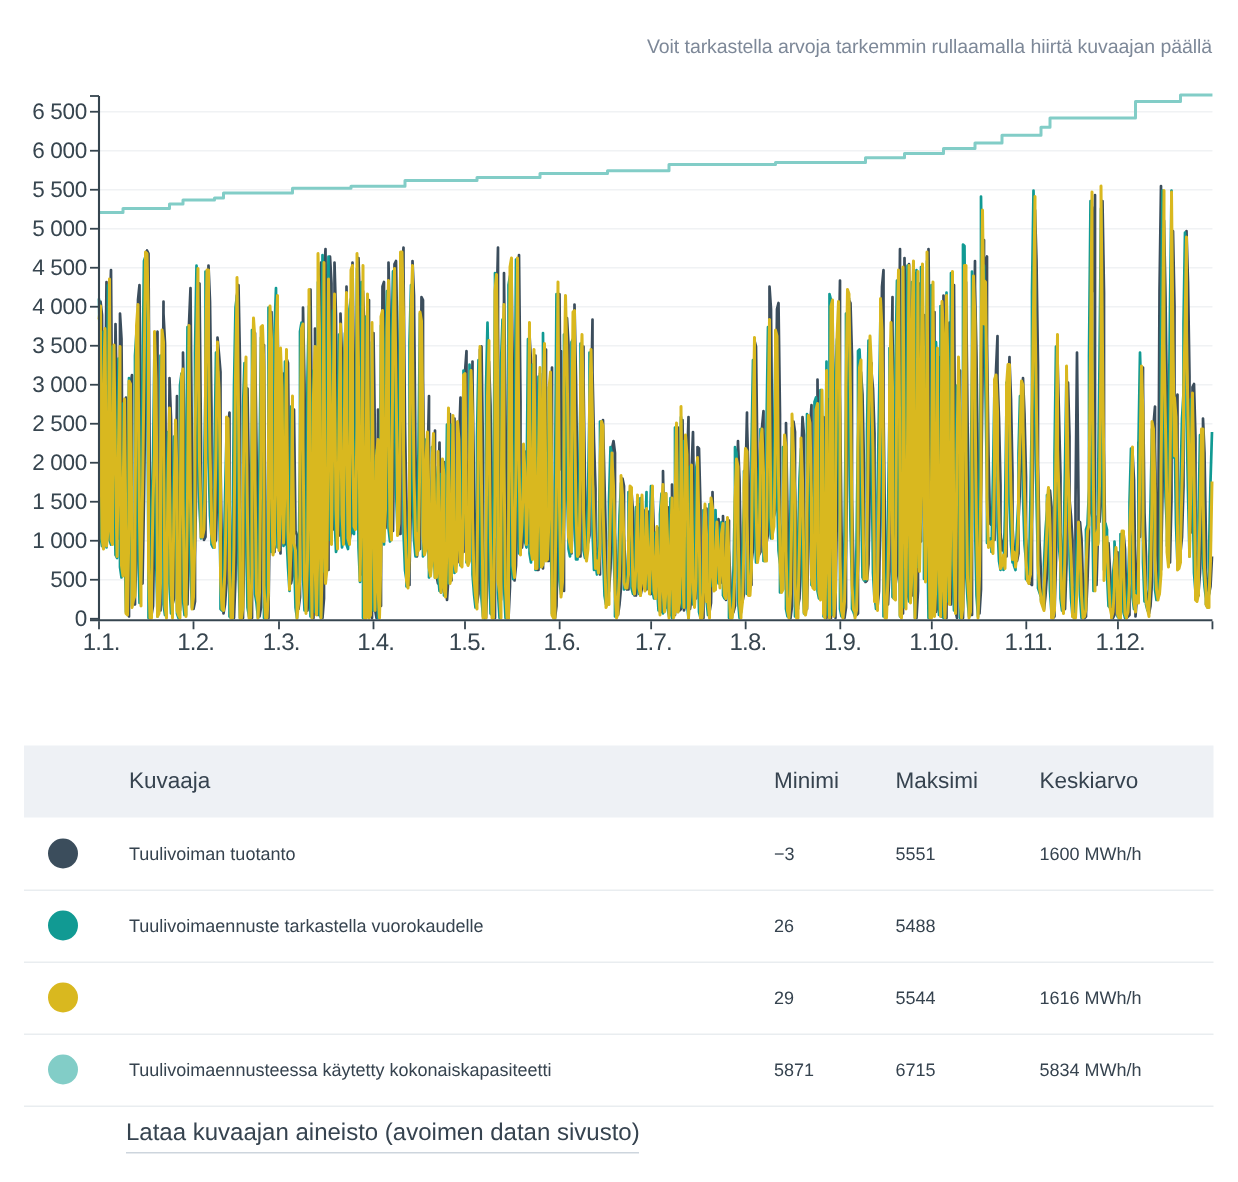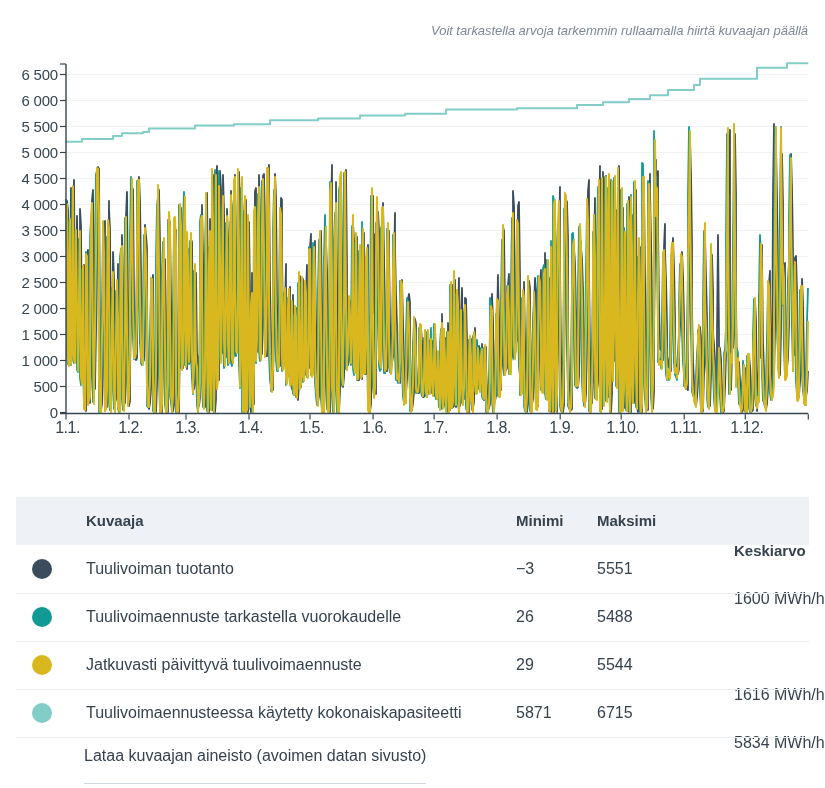--- a/index.html
+++ b/index.html
@@ -1,30 +1,30 @@
 <!DOCTYPE html>
 <html lang="fi"><head>
 <meta charset="utf-8">
 <style>
   html,body { margin:0; padding:0; background:#fff; }
   body { font-family:"Liberation Sans",sans-serif; }
   .page { position:relative; width:825px; height:788px; overflow:hidden; background:#fff; }
-  .note { position:absolute; top:23px; right:17px; font-size:13px; font-style:italic;
+  .note { position:absolute; top:23px; right:17px; font-size:13px; 
           color:#7d8898; letter-spacing:-0.05px; }
   .thead { position:absolute; left:16px; top:497px; width:793px; height:48px; background:#eef1f5; }
-  .cell { position:absolute; height:48px; line-height:48px; font-size:16px; color:#36434f; }
-  .hcell { position:absolute; height:60px; line-height:48px; font-size:15px; font-weight:bold; color:#36434f; }
+  .cell { position:absolute; height:48px; line-height:48px; font-size:12px; color:#36434f; }
+  .hcell { position:absolute; height:60px; line-height:48px; font-size:15px; font-weight:normal; color:#36434f; }
   .lab { left:86px; }
   .c1 { left:516px; }
   .c2 { left:597px; }
-  .c3 { left:734px;margin-top:30px; }
+  .c3 { left:693px; }
   .circle { position:absolute; width:20px; height:20px; border-radius:50%; }
   .divider { position:absolute; left:16px; width:793px; height:1px; background:#e9edf0; }
   .dl { position:absolute; left:84px; top:747px; font-size:16px; color:#36434f;
-        padding-bottom:18px; border-bottom:1px solid #cdd5dd; }
+        padding-bottom:3px; border-bottom:1px solid #cdd5dd; }
 </style>
 </head>
 <body>
 <div class="page">
 <svg width="825" height="450" viewBox="0 0 825 450" style="position:absolute;left:0;top:0">
       <style>.ax{font:15px "Liberation Sans",sans-serif;fill:#37454f;letter-spacing:-0.2px}.axx{font:16px "Liberation Sans",sans-serif;fill:#37454f;letter-spacing:-0.5px}</style>
       <line x1="66.0" y1="386.5" x2="808.3" y2="386.5" stroke="#f0f2f4" stroke-width="1"></line>
       <line x1="66.0" y1="360.5" x2="808.3" y2="360.5" stroke="#f0f2f4" stroke-width="1"></line>
       <line x1="66.0" y1="334.5" x2="808.3" y2="334.5" stroke="#f0f2f4" stroke-width="1"></line>
       <line x1="66.0" y1="308.5" x2="808.3" y2="308.5" stroke="#f0f2f4" stroke-width="1"></line>
@@ -110,21 +110,20 @@
   <div class="cell c1" style="top:545px">−3</div>
   <div class="cell c2" style="top:545px">5551</div>
   <div class="cell c3" style="top:545px">1600 MWh/h</div>
   <div class="divider" style="top:593px"></div>
   <div class="circle" style="background:#119a93;left:32px;top:607px"></div>
   <div class="cell lab" style="top:593px">Tuulivoimaennuste tarkastella vuorokaudelle</div>
   <div class="cell c1" style="top:593px">26</div>
   <div class="cell c2" style="top:593px">5488</div>
   <div class="divider" style="top:641px"></div>
   <div class="circle" style="background:#d9b81f;left:32px;top:655px"></div>
-  <div class="cell lab" style="top:641px">Jatkuvasti päivittyvä tuulivoimaennuste</div>
   <div class="cell c1" style="top:641px">29</div>
   <div class="cell c2" style="top:641px">5544</div>
   <div class="cell c3" style="top:641px">1616 MWh/h</div>
   <div class="divider" style="top:689px"></div>
   <div class="circle" style="background:#82cdc7;left:32px;top:703px"></div>
   <div class="cell lab" style="top:689px">Tuulivoimaennusteessa käytetty kokonaiskapasiteetti</div>
   <div class="cell c1" style="top:689px">5871</div>
   <div class="cell c2" style="top:689px">6715</div>
   <div class="cell c3" style="top:689px">5834 MWh/h</div>
   <div class="divider" style="top:737px"></div>

